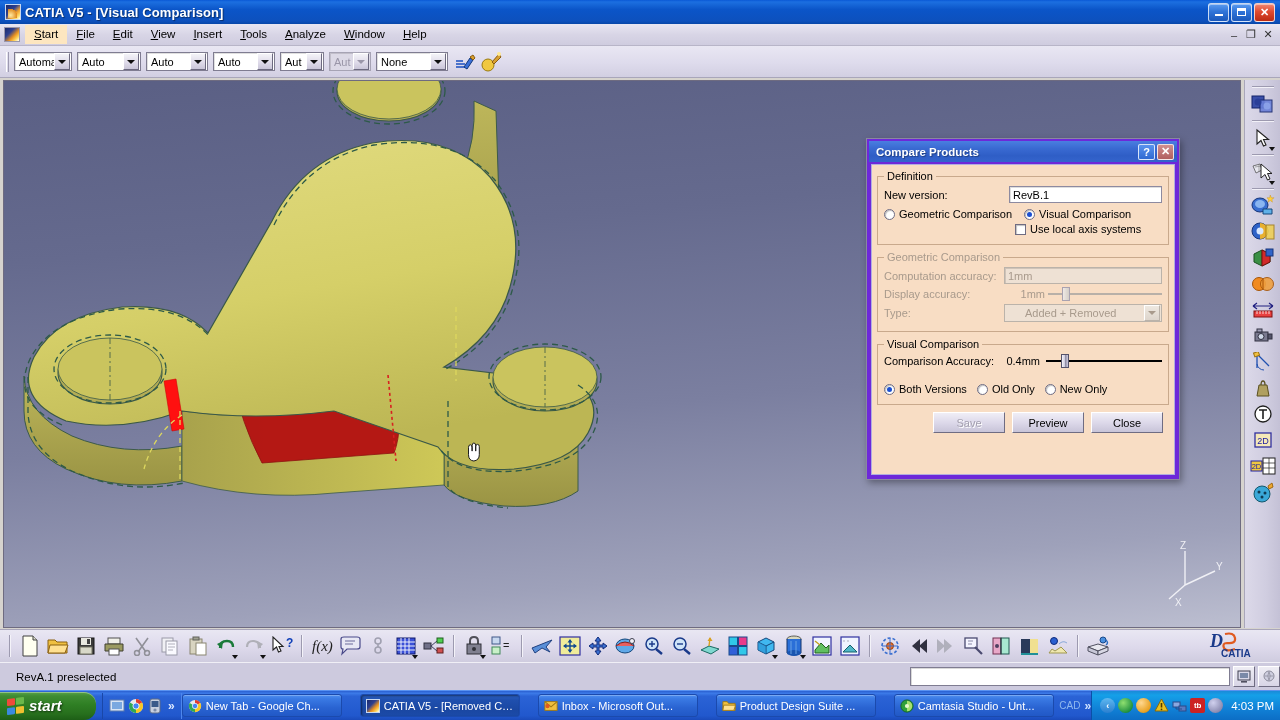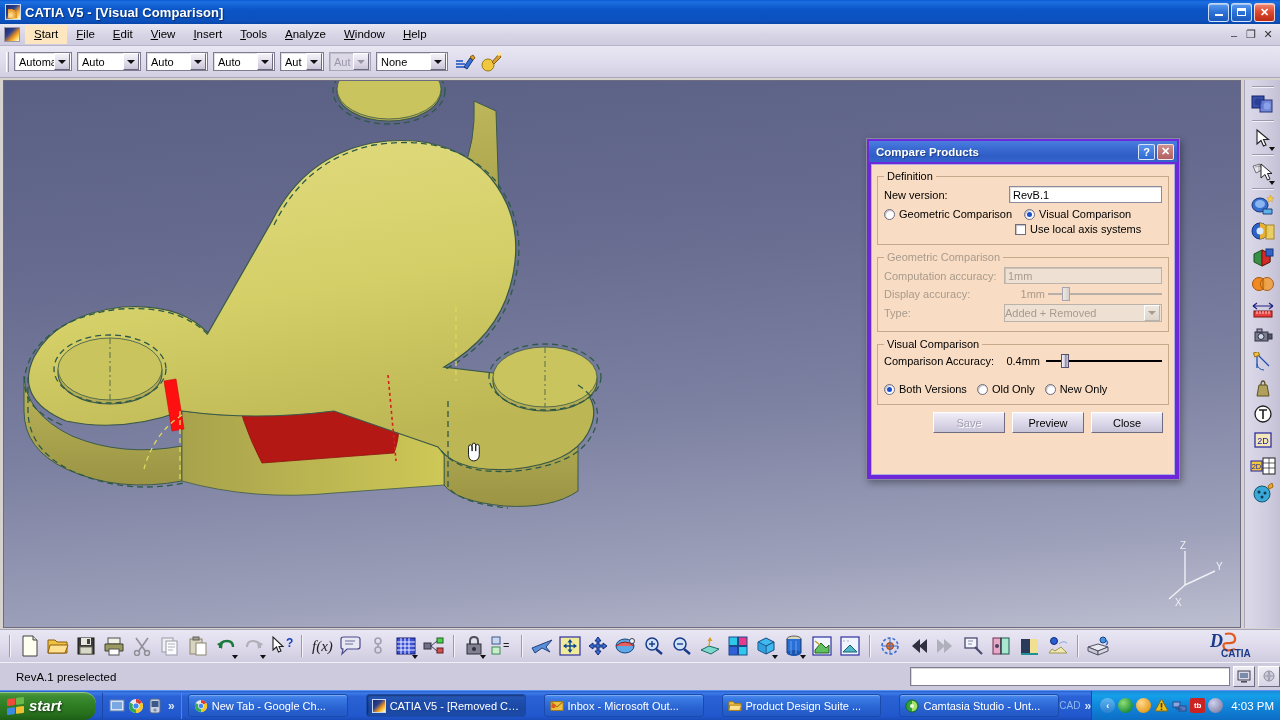--- a/index.html
+++ b/index.html
@@ -173,21 +173,21 @@
     display: grid; grid-template-columns: 1fr 1fr; grid-template-rows: 1fr 1fr; gap: 1.5px;
     transform: skewY(-7deg);
   }
   .start-flag span { display: block; border-radius: 1px; }
   .quicklaunch {
     display: flex; align-items: center; gap: 3px; padding: 0 6px;
     border-left: 1px solid #1a47a8; border-right: 1px solid #4d86ec; height: 26px;
   }
   .ql-icon { width: 16px; height: 16px; position: relative; }
   .ql-more { color: #dce8ff; font-size: 12px; font-weight: bold; margin-left: 2px; }
-  .tasks { display: flex; align-items: flex-end; gap: 18px; margin-left: 6px; flex: 1; }
+  .tasks { display: flex; align-items: flex-end; gap: 18px; flex: 1; }
   .task {
     height: 23px; min-width: 140px; max-width: 160px; flex: 1 1 0;
     background: linear-gradient(180deg,#4e8ef0 0%,#3a7ae4 18%,#2a64d2 60%,#2158c6 100%);
     border: 1px solid #1b4aad; border-radius: 3px;
     display: flex; align-items: center; padding: 0 5px; gap: 4px;
     color: #fff; font-size: 11px; overflow: hidden; white-space: nowrap;
     box-shadow: inset 0 1px 0 rgba(255,255,255,0.25);
   }
   .task.active {
     background: linear-gradient(180deg,#2b5fc0 0%,#1f4fae 25%,#1a47a2 70%,#1b4aa8 100%);
@@ -266,21 +266,21 @@
     position: absolute; width: 8px; height: 14px;
     background: linear-gradient(90deg,#f4f3f8 0%,#cfcce0 45%,#8e8ba2 55%,#cfcce0 100%);
     border: 1px solid #55526a; top: 0;
   }
   .slider.dis .track { background: #b8b0a8; }
   .slider.dis .thumb { border-color: #a9a2b0; background: linear-gradient(90deg,#efe9e4,#d4cec8); }
   .selbox {
     height: 18px; border: 1px solid #bbb3aa; background: #eee1d4;
     display: flex; align-items: center; font-size: 11px; color: #a89a8c;
   }
-  .selbox .sv { padding-left: 0; flex: 1; }
+  .selbox .sv { padding-left: 20px; flex: 1; }
   .selbox .sa {
     width: 16px; height: 16px; margin-right: 1px; flex: none;
     background: linear-gradient(180deg,#eee8e0,#ddd5cc);
     border: 1px solid #fff; border-right-color:#bbb3aa; border-bottom-color:#bbb3aa;
     display:flex; align-items:center; justify-content:center;
   }
   .sa i { width:0;height:0;border-left:4px solid transparent;border-right:4px solid transparent;border-top:4px solid #a89a8c; }
   .dlg-footer { display: flex; justify-content: flex-end; gap: 7px; margin-top: 7px; padding-right: 6px; }
   .dbtn {
     width: 72px; height: 21px;

